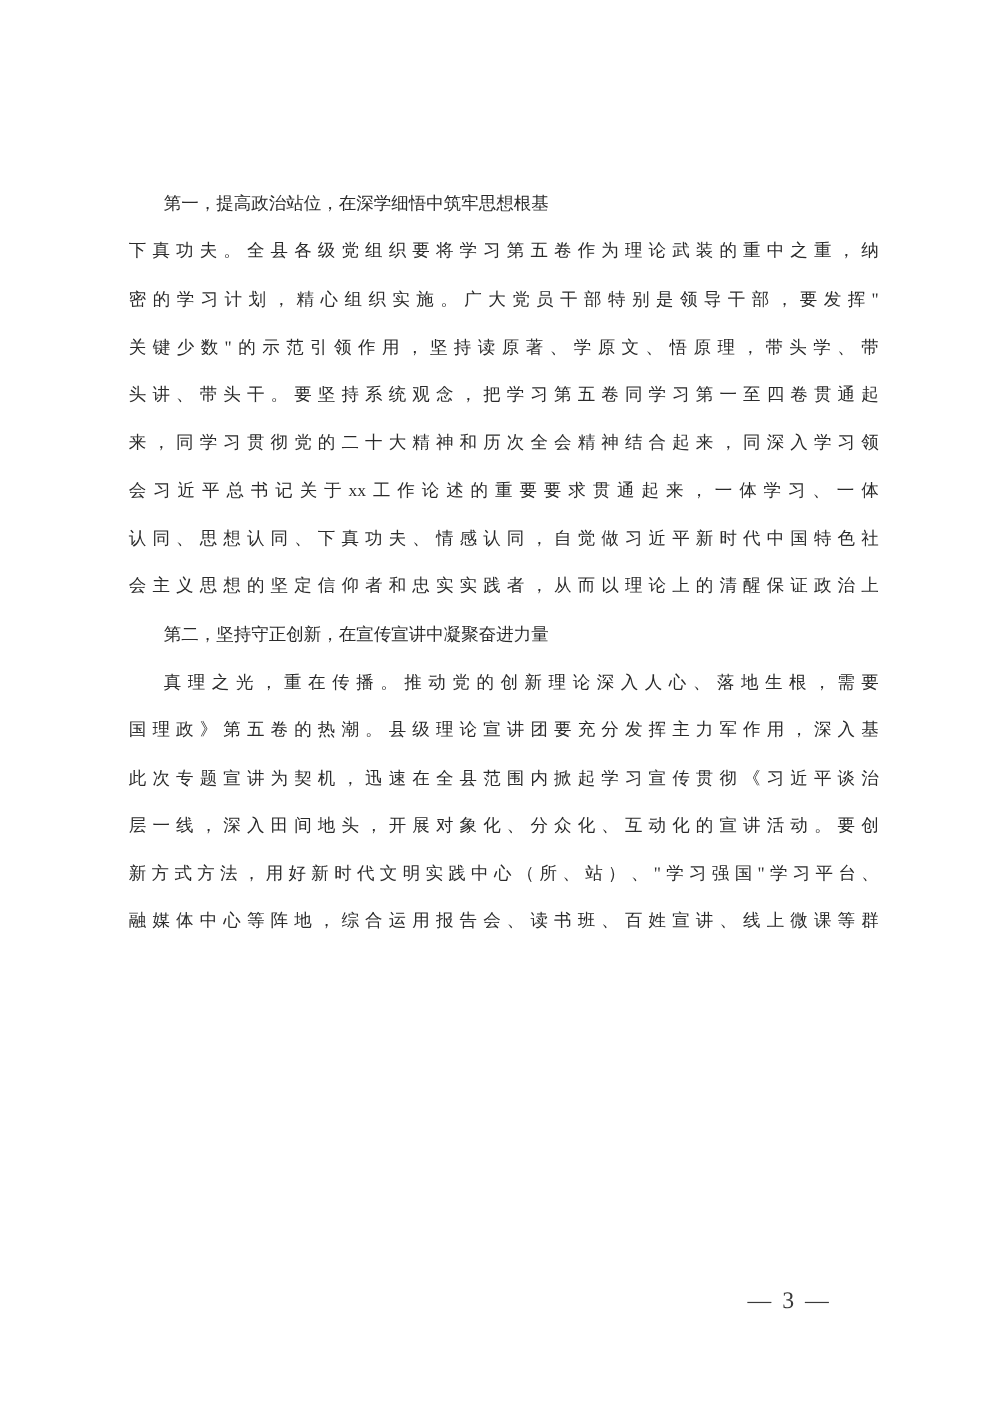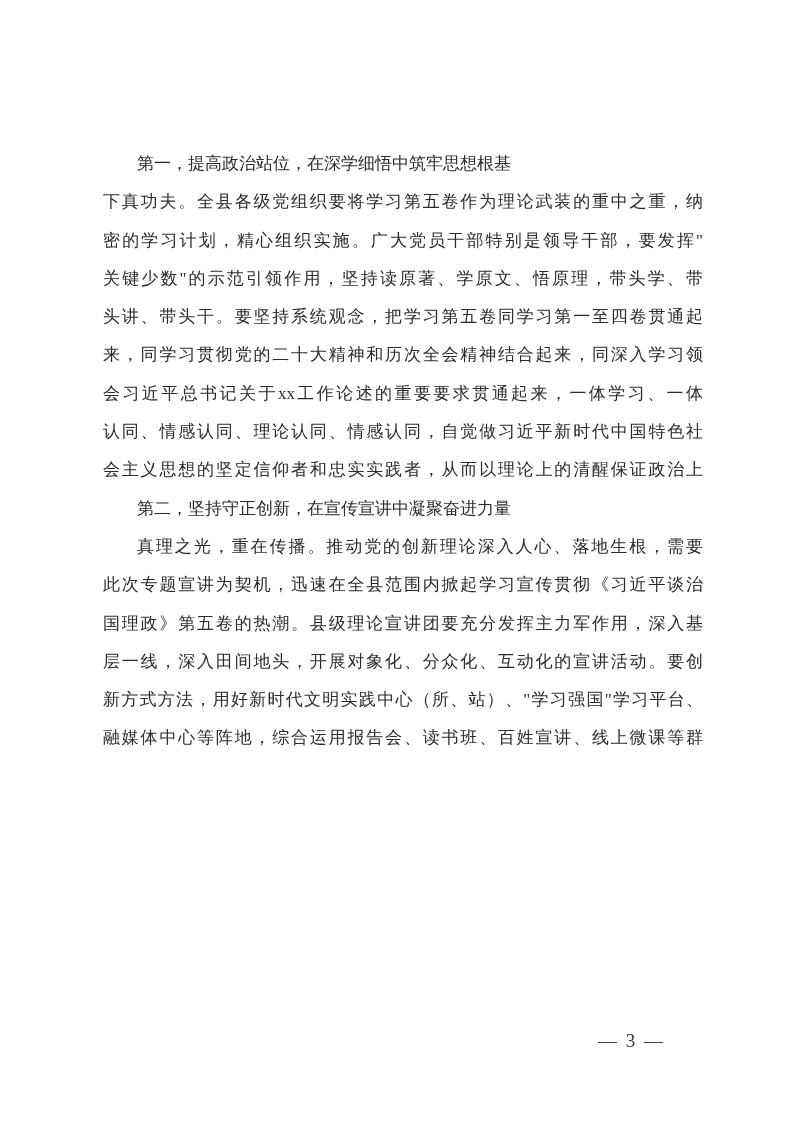--- a/index.html
+++ b/index.html
@@ -15,21 +15,21 @@
   .page {
     position: absolute;
     inset: 0;
     background: #ffffff;
   }
   .content {
     position: absolute;
     left: 103px;
     top: 145px;
     width: 600px;
-    font-size: 17px;
+    font-size: 14px;
     line-height: 38.3px;
     font-weight: 400;
   }
   .line {
     display: block;
     text-align: justify;
     text-align-last: justify;
     white-space: nowrap;
   }
   .line.heading,
@@ -57,28 +57,28 @@
   <div class="content">
 
     <div class="line heading">第一，提高政治站位，在深学细悟中筑牢思想根基</div>
 
     <div class="line">下真功夫。全县各级党组织要将学习第五卷作为理论武装的重中之重，纳</div>
     <div class="line">密的学习计划，精心组织实施。广大党员干部特别是领导干部，要发挥"</div>
     <div class="line">关键少数"的示范引领作用，坚持读原著、学原文、悟原理，带头学、带</div>
     <div class="line">头讲、带头干。要坚持系统观念，把学习第五卷同学习第一至四卷贯通起</div>
     <div class="line">来，同学习贯彻党的二十大精神和历次全会精神结合起来，同深入学习领</div>
     <div class="line">会习近平总书记关于xx工作论述的重要要求贯通起来，一体学习、一体</div>
-    <div class="line">认同、情感认同、理论认同、情感认同，自觉做习近平新时代中国特色社</div>
+    <div class="line">认同、思想认同、下真功夫、情感认同，自觉做习近平新时代中国特色社</div>
     <div class="line">会主义思想的坚定信仰者和忠实实践者，从而以理论上的清醒保证政治上</div>
 
     <div class="line heading">第二，坚持守正创新，在宣传宣讲中凝聚奋进力量</div>
 
     <div class="line first">真理之光，重在传播。推动党的创新理论深入人心、落地生根，需要</div>
+    <div class="line">国理政》第五卷的热潮。县级理论宣讲团要充分发挥主力军作用，深入基</div>
     <div class="line">此次专题宣讲为契机，迅速在全县范围内掀起学习宣传贯彻《习近平谈治</div>
-    <div class="line">国理政》第五卷的热潮。县级理论宣讲团要充分发挥主力军作用，深入基</div>
     <div class="line">层一线，深入田间地头，开展对象化、分众化、互动化的宣讲活动。要创</div>
     <div class="line">新方式方法，用好新时代文明实践中心（所、站）、"学习强国"学习平台、</div>
     <div class="line">融媒体中心等阵地，综合运用报告会、读书班、百姓宣讲、线上微课等群</div>
 
   </div>
 
   <div class="footer">— 3 —</div>
 </div>
 
 </body></html>

